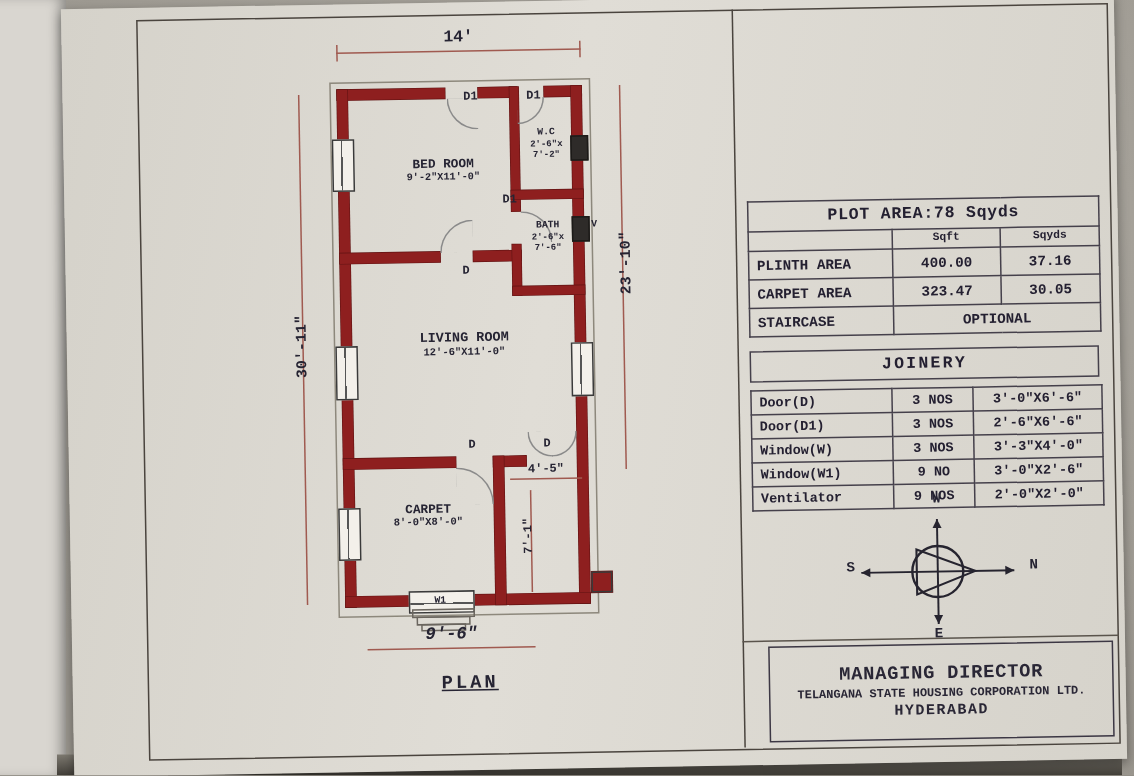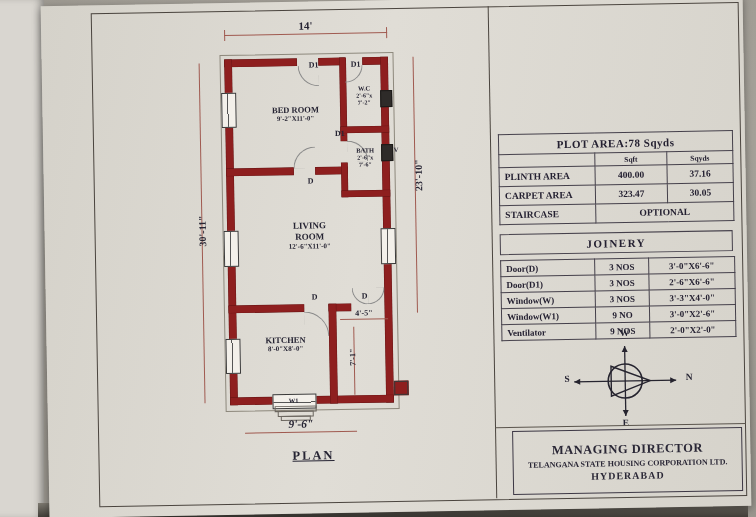--- a/index.html
+++ b/index.html
@@ -1,18 +1,18 @@
 <!DOCTYPE html>
 <html><head>
 <meta charset="utf-8">
 <style>
   html,body{margin:0;padding:0;background:#8f8b83;}
   #page{position:relative;width:756px;height:517px;overflow:hidden;
         background:radial-gradient(ellipse at 60% 35%, #b3afa7, #9a968e 85%);
-        font-family:Liberation Serif, serif;}
+        font-family:Liberation Mono, monospace;}
   .a{position:absolute;}
   .left-strip{left:0;top:0;width:44px;height:517px;background:#d9d6d0;
         box-shadow:inset -7px 0 9px -4px rgba(0,0,0,.38);}
   .desk-strip{left:38px;top:503px;width:710px;height:14px;
         background:linear-gradient(#7d7970,#413e38);}
   .sheet{left:45px;top:0;width:702px;height:512px;
         background:linear-gradient(100deg,#d5d2ca,#e0ddd6 45%,#d6d3cb);
         transform:rotate(-1deg);box-shadow:0 3px 8px rgba(0,0,0,.4);z-index:2;}
   .frame{border:1.6px solid #4a443e;}
   .wall{background:#8e1f1f;box-shadow:0 0 0 .4px #611313;}
@@ -126,21 +126,21 @@
     <div class="a room" style="left:301px;top:146px;width:42px;">
       <span style="font-size:6.5px;">BATH</span>
       <span style="font-size:6px;">2'-6"x</span>
       <span style="font-size:6px;">7'-6"</span>
     </div>
     <div class="a room" style="left:213px;top:219px;width:104px;">
       <span style="font-size:9px;width:60px;">LIVING ROOM</span>
       <span style="font-size:7px;">12'-6"X11'-0"</span>
     </div>
     <div class="a room" style="left:193px;top:333px;width:92px;">
-      <span style="font-size:8.5px;">KITCHEN</span>
+      <span style="font-size:8.5px;">CARPET</span>
       <span style="font-size:7px;">8'-0"X8'-0"</span>
     </div>
 
     <div class="a lbl" style="left:262px;top:60px;width:20px;font-size:8px;">D1</div>
     <div class="a lbl" style="left:305px;top:60px;width:18px;font-size:8px;">D1</div>
     <div class="a lbl" style="left:287px;top:129px;width:20px;font-size:8px;">D1</div>
     <div class="a lbl" style="left:258px;top:176px;width:18px;font-size:8px;">D</div>
     <div class="a lbl" style="left:260px;top:292px;width:18px;font-size:8px;">D</div>
     <div class="a lbl" style="left:310px;top:292px;width:18px;font-size:8px;">D</div>
     <div class="a lbl" style="left:347px;top:146px;width:12px;font-size:6.5px;">V</div>

